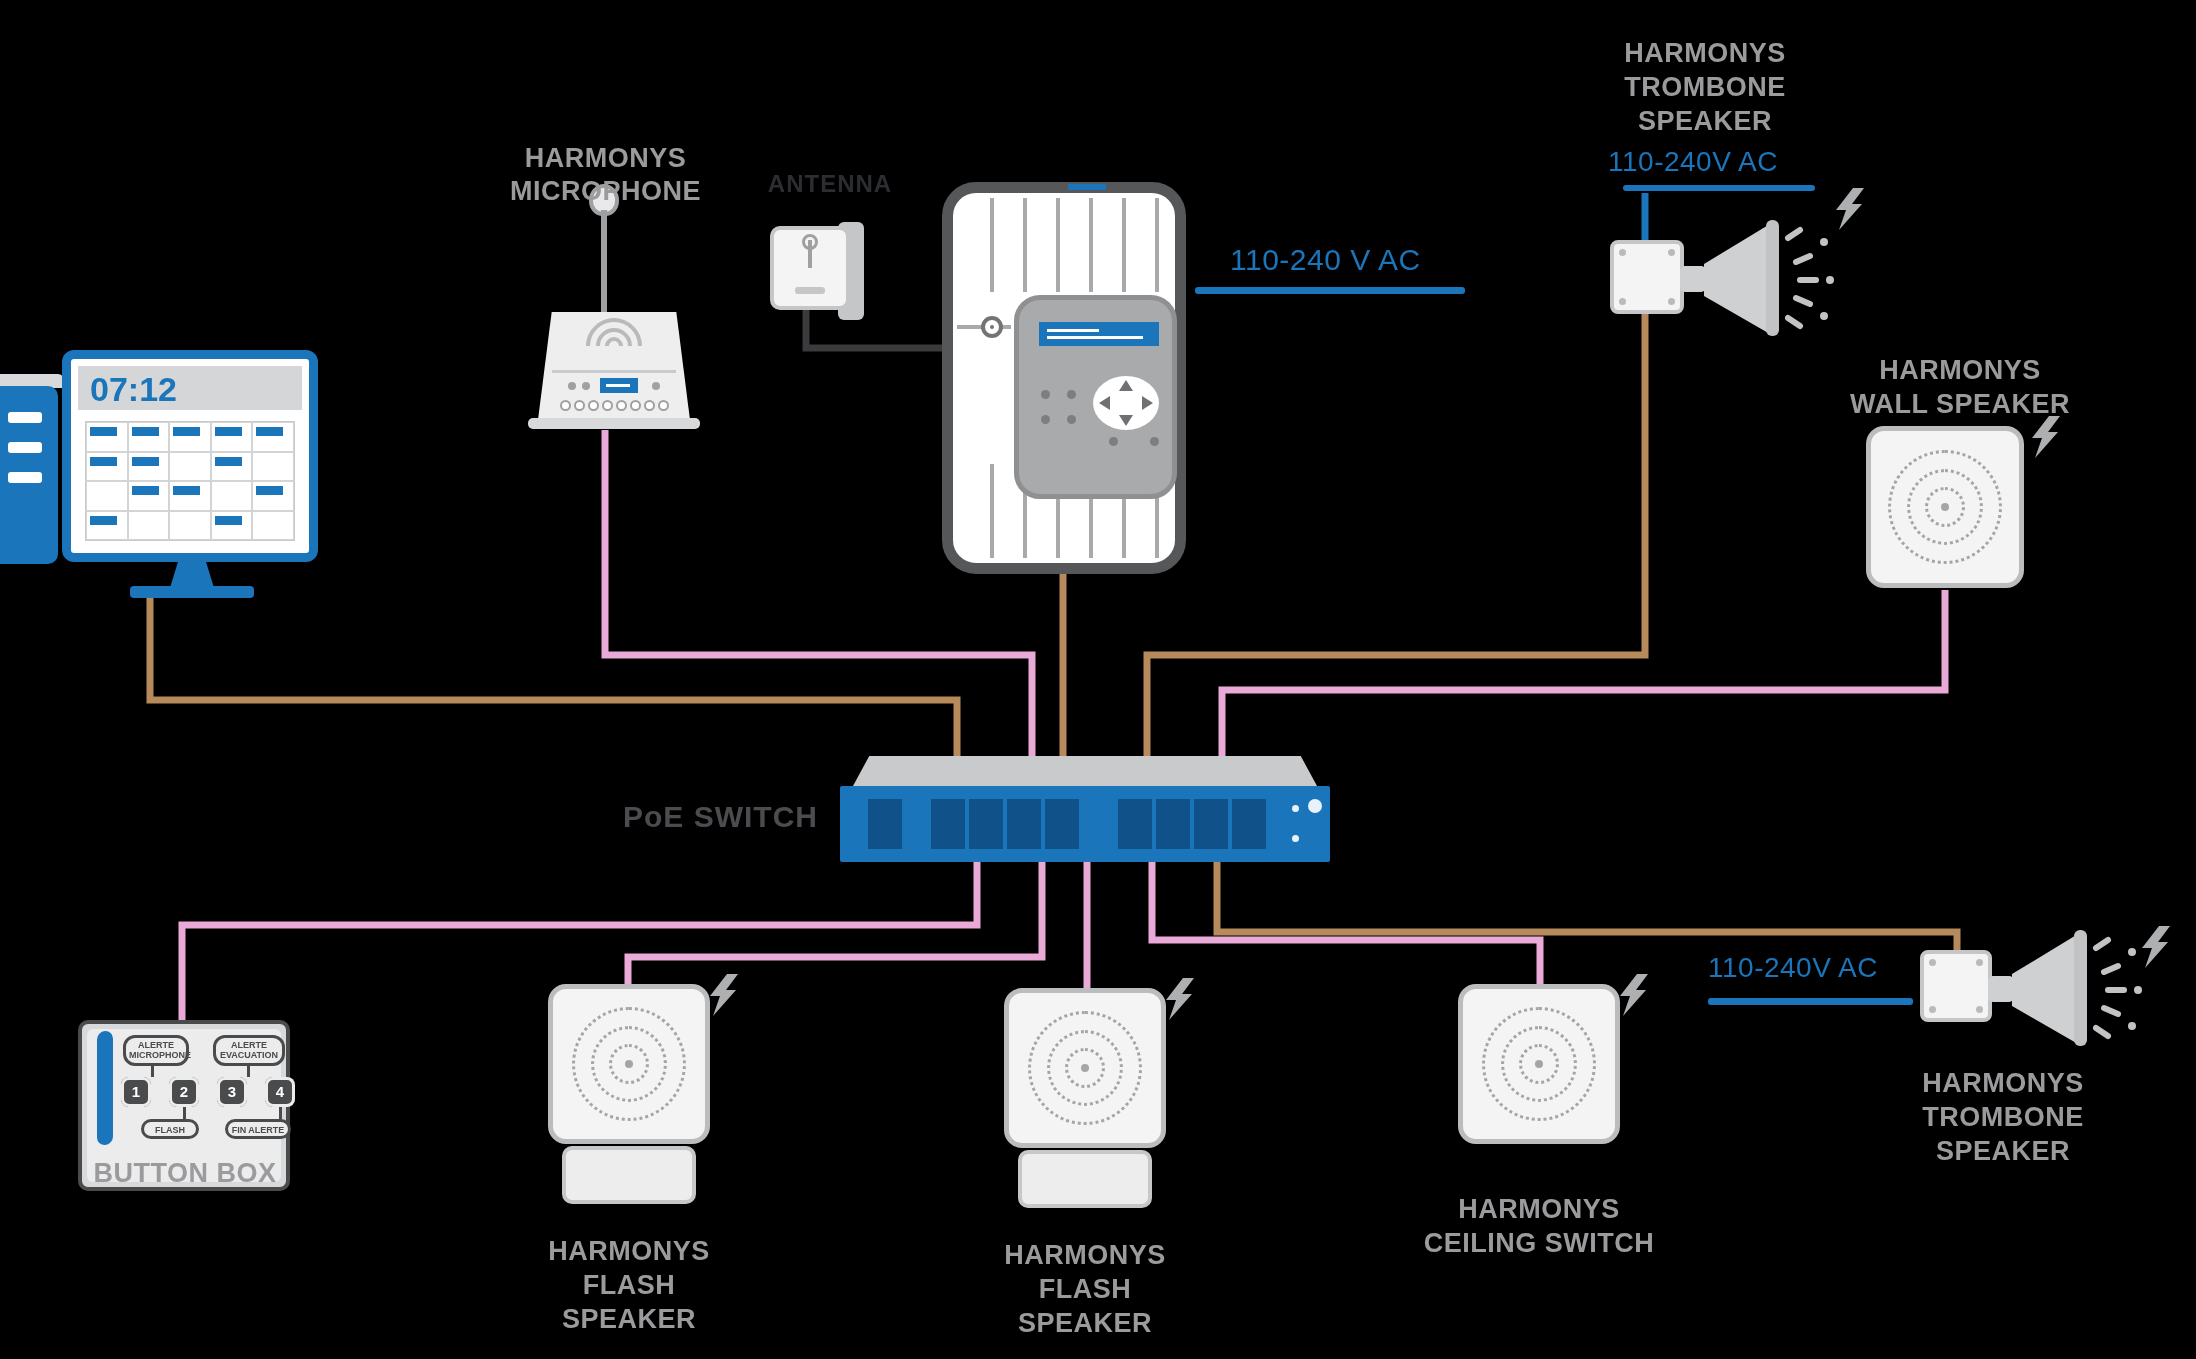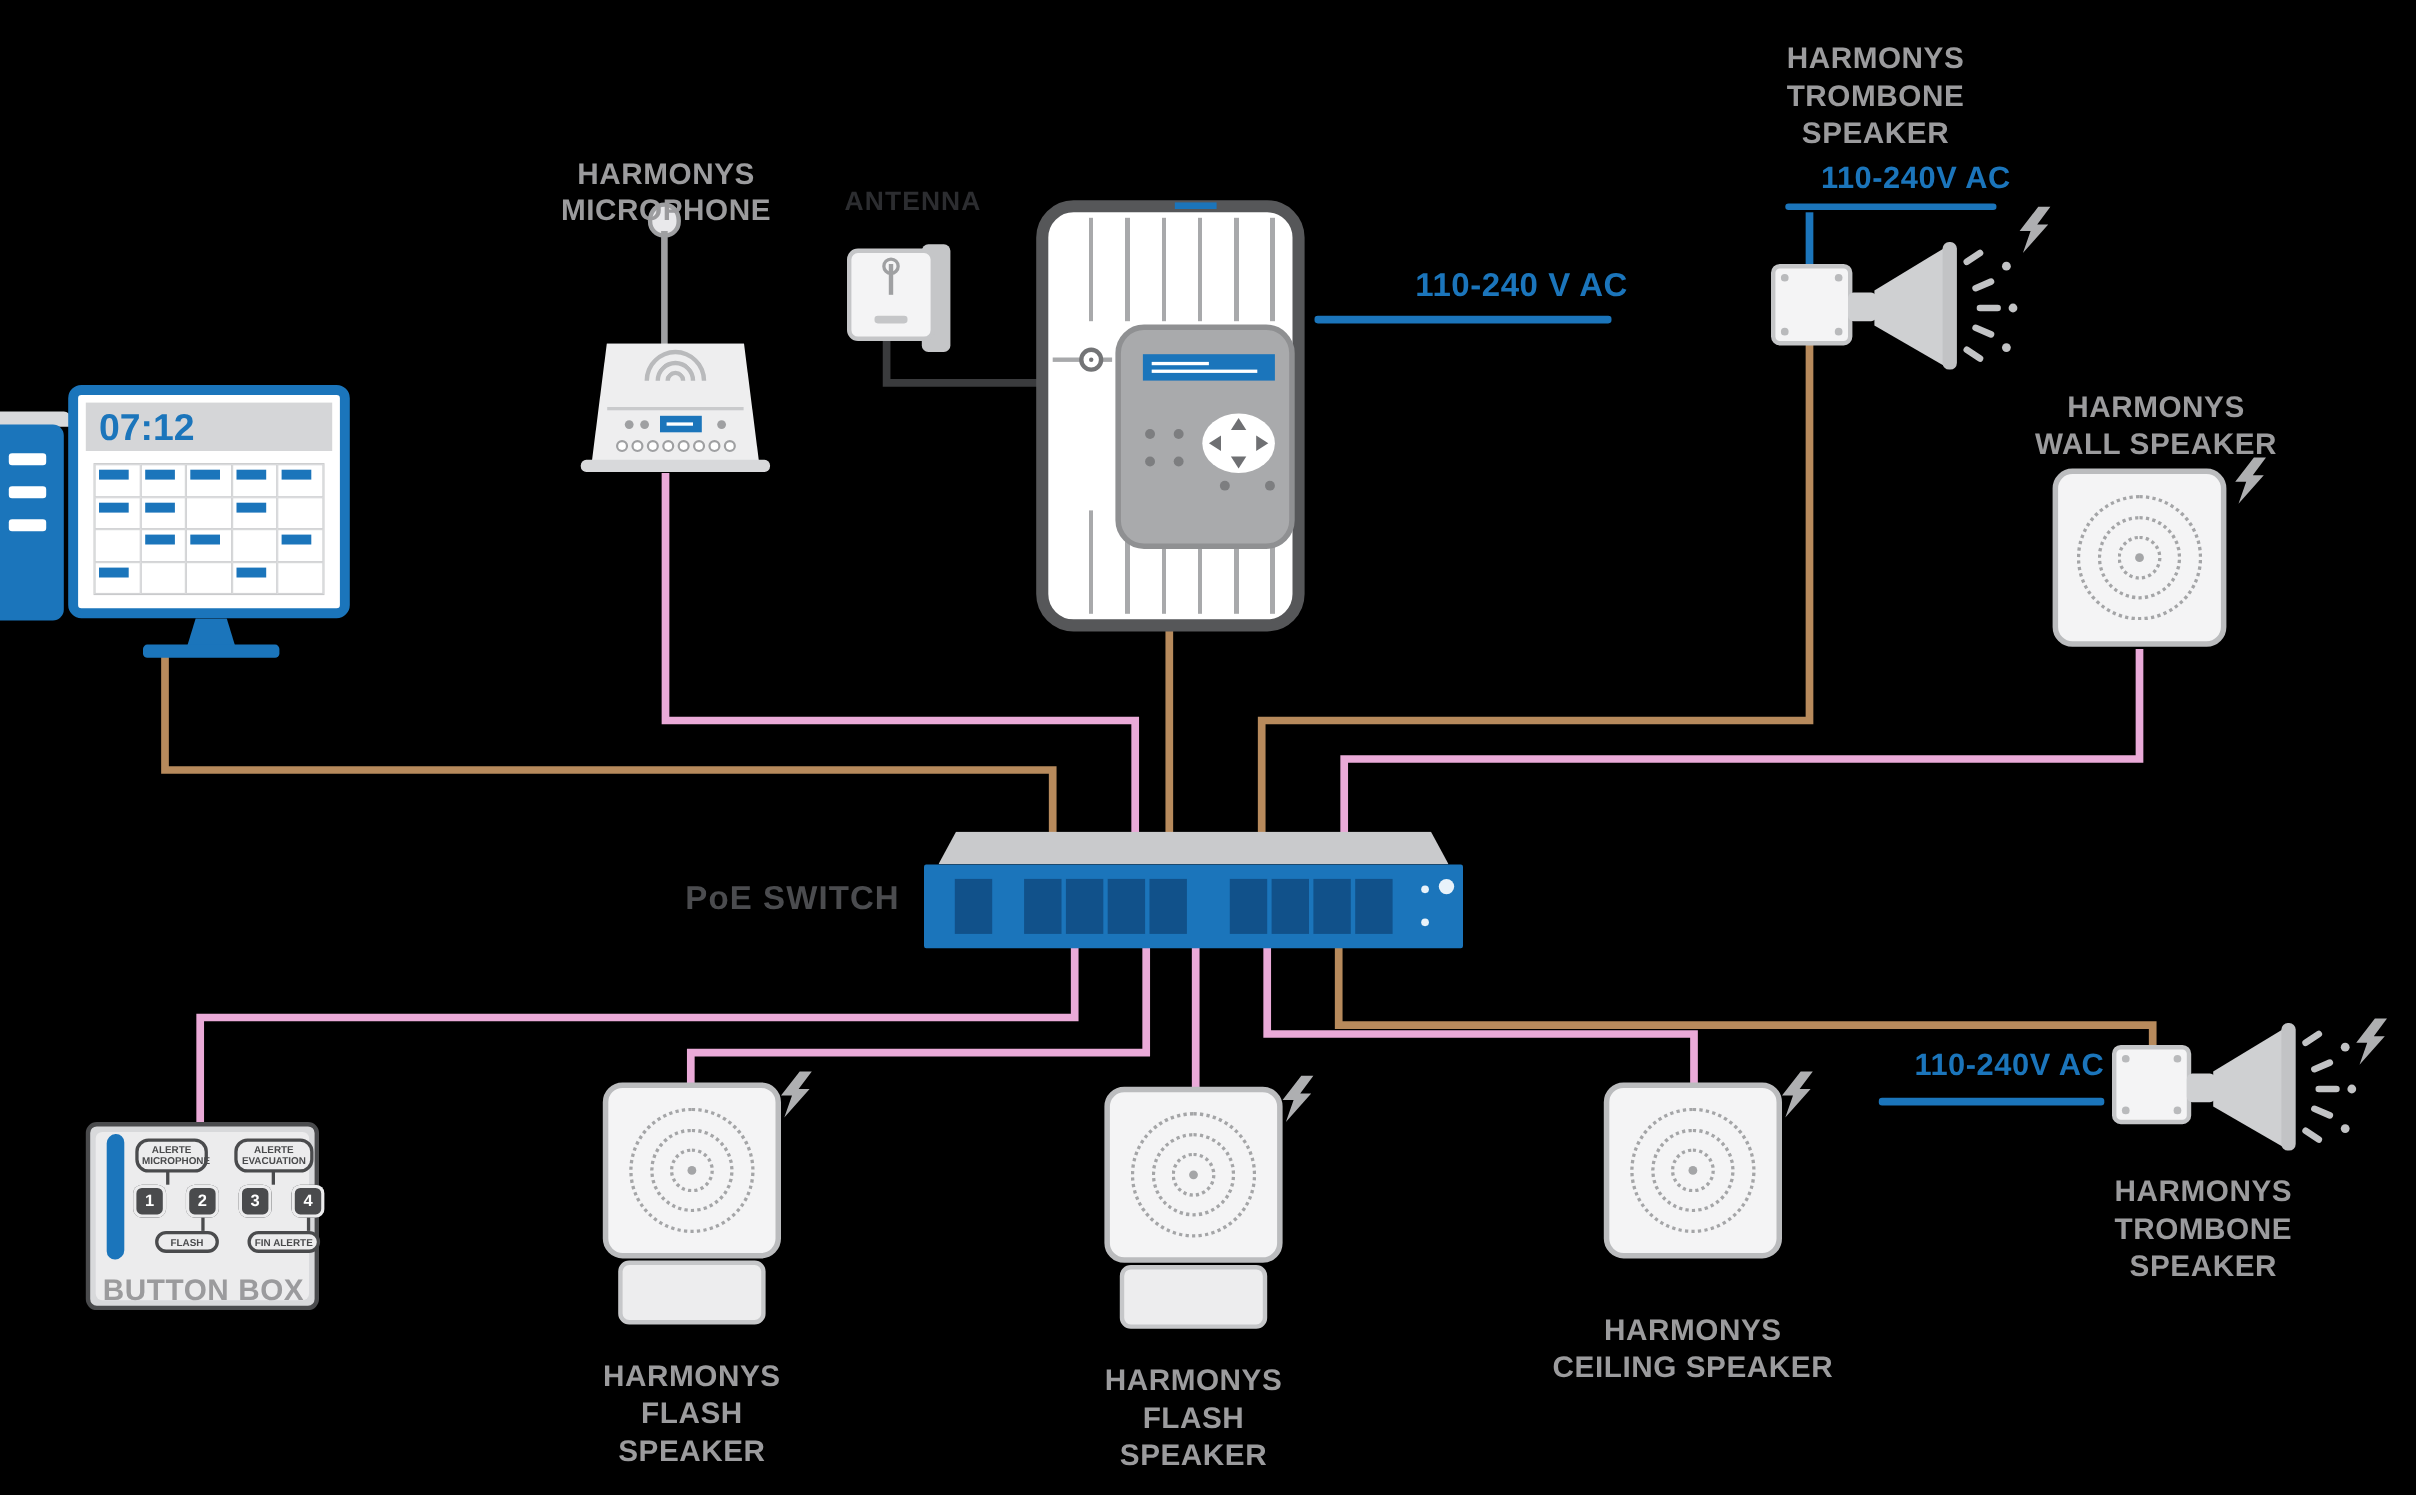--- a/index.html
+++ b/index.html
@@ -6,21 +6,21 @@
   html,body { background:#000; }
   body { font-family: "Liberation Sans", sans-serif; }
   .canvas { position:relative; width:2196px; height:1359px; background:var(--background,#000); overflow:hidden; }
   .abs { position:absolute; }
   svg.wires { position:absolute; left:0; top:0; z-index:1; }
   .dev { position:absolute; z-index:2; }
   .lbl { position:absolute; z-index:3; }
 
   .glabel { color:var(--label-gray,#9b9b9d); font-weight:bold; font-size:27px; line-height:34px; letter-spacing:.5px; text-align:center; }
   .glabel span { display:block; }
-  .blabel { color:var(--accent-blue,#1b75bb); font-weight:bold; font-size:28px; letter-spacing:.5px; text-align:right; }
+  .blabel { color:var(--accent-blue,#1b75bb); font-weight:normal; font-size:28px; letter-spacing:.5px; text-align:left; }
   .underbar { position:absolute; z-index:3; background:var(--accent-blue,#1b75bb); border-radius:3px; }
   .darklabel { color:#4b4c4f; font-weight:bold; letter-spacing:1px;text-align:center; }
 
   .w-pink { stroke:var(--wire-pink,#eaaad8); }
   .w-tan  { stroke:var(--wire-tan,#b78a5c); }
   .w-blue { stroke:var(--accent-blue,#1b75bb); }
   .w-black{ stroke:#3a3b3d; }
   polyline { fill:none; stroke-width:7; }
 
   
@@ -336,21 +336,21 @@
     <div class="ring" style="left:19px;top:18px;width:114px;height:114px"></div>
     <div class="ring" style="left:38px;top:37px;width:76px;height:76px"></div>
     <div class="ring" style="left:56px;top:55px;width:40px;height:40px"></div>
     <div class="cdot" style="left:72px;top:71px"></div>
   </div>
   <svg class="dev" style="left:1616px;top:972px" width="34" height="46" viewBox="0 0 34 46">
     <path d="M21 2 L4 24 h10 L7 44 L30 18 h-10 L32 2 Z" fill="#aeafb1"></path>
   </svg>
   <div class="lbl glabel" style="left:1410px;top:1192px;width:258px">
     <span>HARMONYS</span>
-    <span>CEILING SPEAKER</span>
+    <span>CEILING SWITCH</span>
   </div>
 
   <div class="lbl blabel" style="left:1708px;top:952px;width:205px">110-240V AC</div>
   <div class="underbar" style="left:1708px;top:998px;width:205px;height:7px"></div>
   <div class="dev jbox" style="left:1920px;top:950px;width:72px;height:72px">
     <div class="jscrew" style="left:5px;top:5px"></div>
     <div class="jscrew" style="right:5px;top:5px"></div>
     <div class="jscrew" style="left:5px;bottom:5px"></div>
     <div class="jscrew" style="right:5px;bottom:5px"></div>
   </div>

